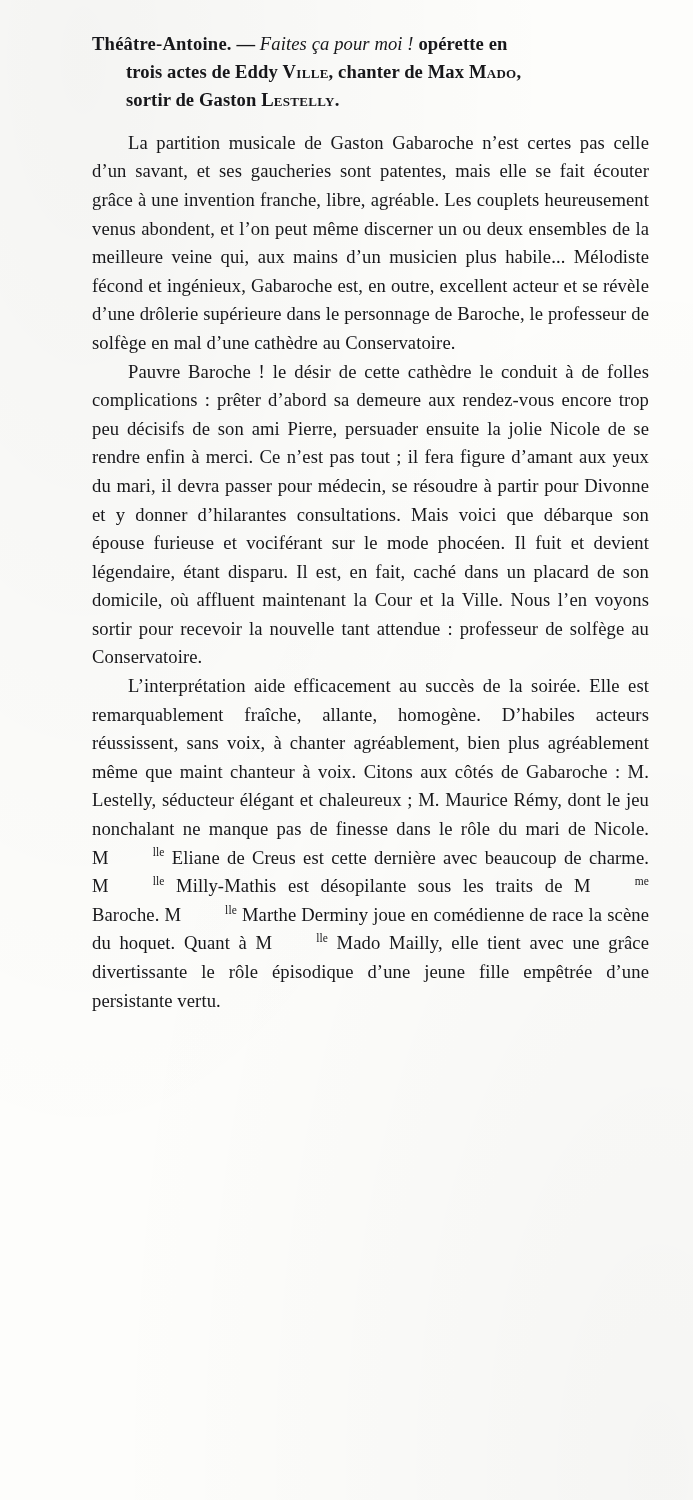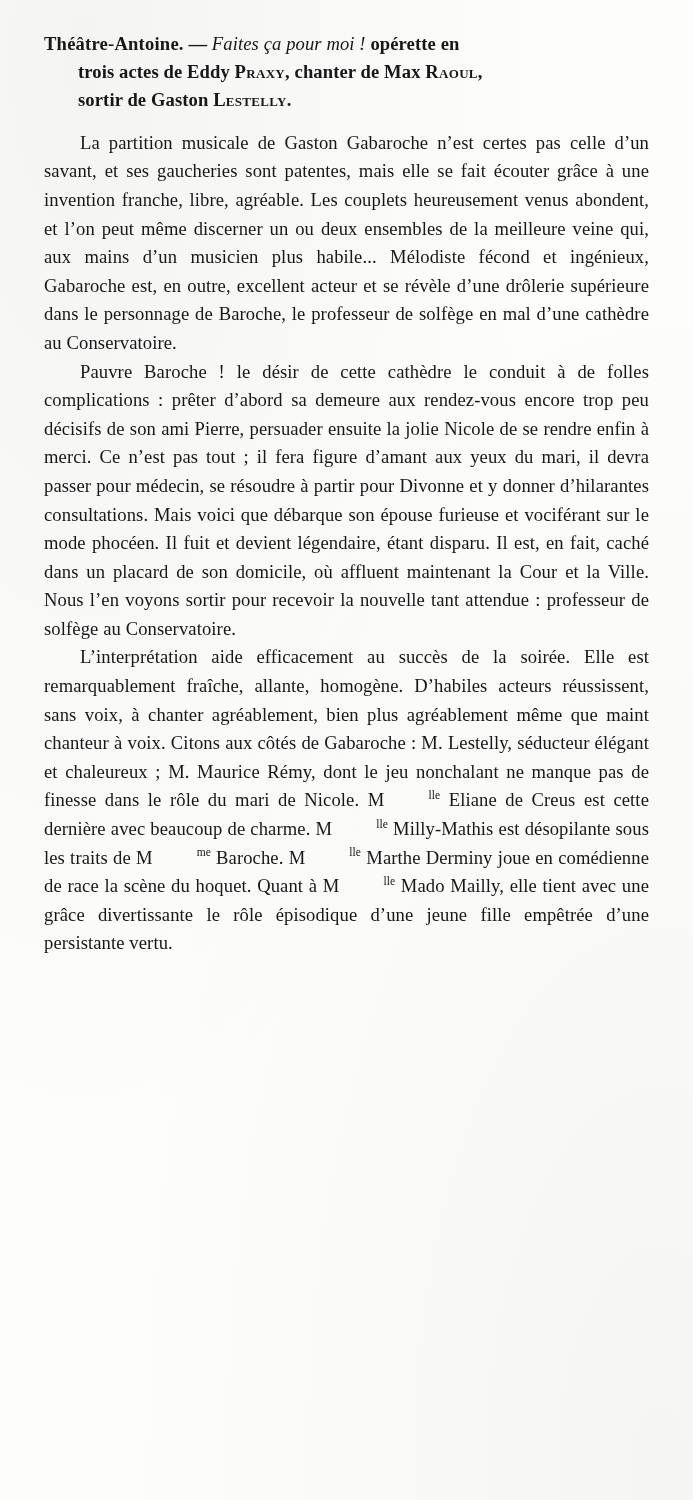--- a/index.html
+++ b/index.html
@@ -32,20 +32,21 @@
       radial-gradient(ellipse at 95% 98%, rgba(0,0,0,0.03), rgba(0,0,0,0) 60%);
     pointer-events: none;
   }
   .article {
     position: relative;
     font-size: 18.6px;
     line-height: 28.6px;
     text-align: justify;
     text-justify: inter-word;
     letter-spacing: 0.1px;
+    margin-left: 48px;
   }
   .headline {
     margin: 0 0 14px 0;
     text-indent: 0;
     padding-left: 0;
     font-size: 18.6px;
     line-height: 28.6px;
     text-align: left;
   }
   .headline .rest {
@@ -100,21 +101,21 @@
 
 <div class="page">
   <div class="article">
 
     <h1 class="headline">
       <span class="theatre-name">Théâtre-Antoine.</span>
       <span class="dash">—</span>
       <span class="play-title">Faites ça pour moi !</span>
       <span>opérette en</span>
       <span class="rest">
-        <span>trois actes de Eddy </span><span class="smallcaps">Praxy</span><span>, chanter de Max </span><span class="smallcaps">Raoul</span><span>,</span>
+        <span>trois actes de Eddy </span><span class="smallcaps">Ville</span><span>, chanter de Max </span><span class="smallcaps">Mado</span><span>,</span>
         <br>
         <span>sortir de Gaston </span><span class="smallcaps">Lestelly</span><span>.</span>
       </span>
     </h1>
 
     <p class="body">La partition musicale de Gaston Gabaroche n’est certes pas celle d’un savant, et ses gaucheries sont patentes, mais elle se fait écouter grâce à une invention franche, libre, agréable. Les couplets heureusement venus abondent, et l’on peut même discerner un ou deux ensembles de la meilleure veine qui, aux mains d’un musicien plus habile... Mélodiste fécond et ingénieux, Gabaroche est, en outre, excellent acteur et se révèle d’une drôlerie supérieure dans le personnage de Baroche, le professeur de solfège en mal d’une cathèdre au Conservatoire.</p>
     <p class="body">Pauvre Baroche ! le désir de cette cathèdre le conduit à de folles complications : prêter d’abord sa demeure aux rendez-vous encore trop peu décisifs de son ami Pierre, persuader ensuite la jolie Nicole de se rendre enfin à merci. Ce n’est pas tout ; il fera figure d’amant aux yeux du mari, il devra passer pour médecin, se résoudre à partir pour Divonne et y donner d’hilarantes consultations. Mais voici que débarque son épouse furieuse et vociférant sur le mode phocéen. Il fuit et devient légendaire, étant disparu. Il est, en fait, caché dans un placard de son domicile, où affluent maintenant la Cour et la Ville. Nous l’en voyons sortir pour recevoir la nouvelle tant attendue : professeur de solfège au Conservatoire.</p>
 
     <p class="body last">
       <span>L’interprétation aide efficacement au succès de la soirée. Elle est remarquablement fraîche, allante, homogène. D’habiles acteurs réussissent, sans voix, à chanter agréablement, bien plus agréablement même que maint chanteur à voix. Citons aux côtés de Gabaroche : M. Lestelly, séducteur élégant et chaleureux ; M. Maurice Rémy, dont le jeu nonchalant ne manque pas de finesse dans le rôle du mari de Nicole. M</span><sup class="ord">lle</sup><span> Eliane de Creus est cette dernière avec beaucoup de charme. M</span><sup class="ord">lle</sup><span> Milly-Mathis est désopilante sous les traits de M</span><sup class="ord">me</sup><span> Baroche. M</span><sup class="ord">lle</sup><span> Marthe Derminy joue en comédienne de race la scène du hoquet. Quant à M</span><sup class="ord">lle</sup><span> Mado Mailly, elle tient avec une grâce divertissante le rôle épisodique d’une jeune fille empêtrée d’une persistante vertu.</span>

